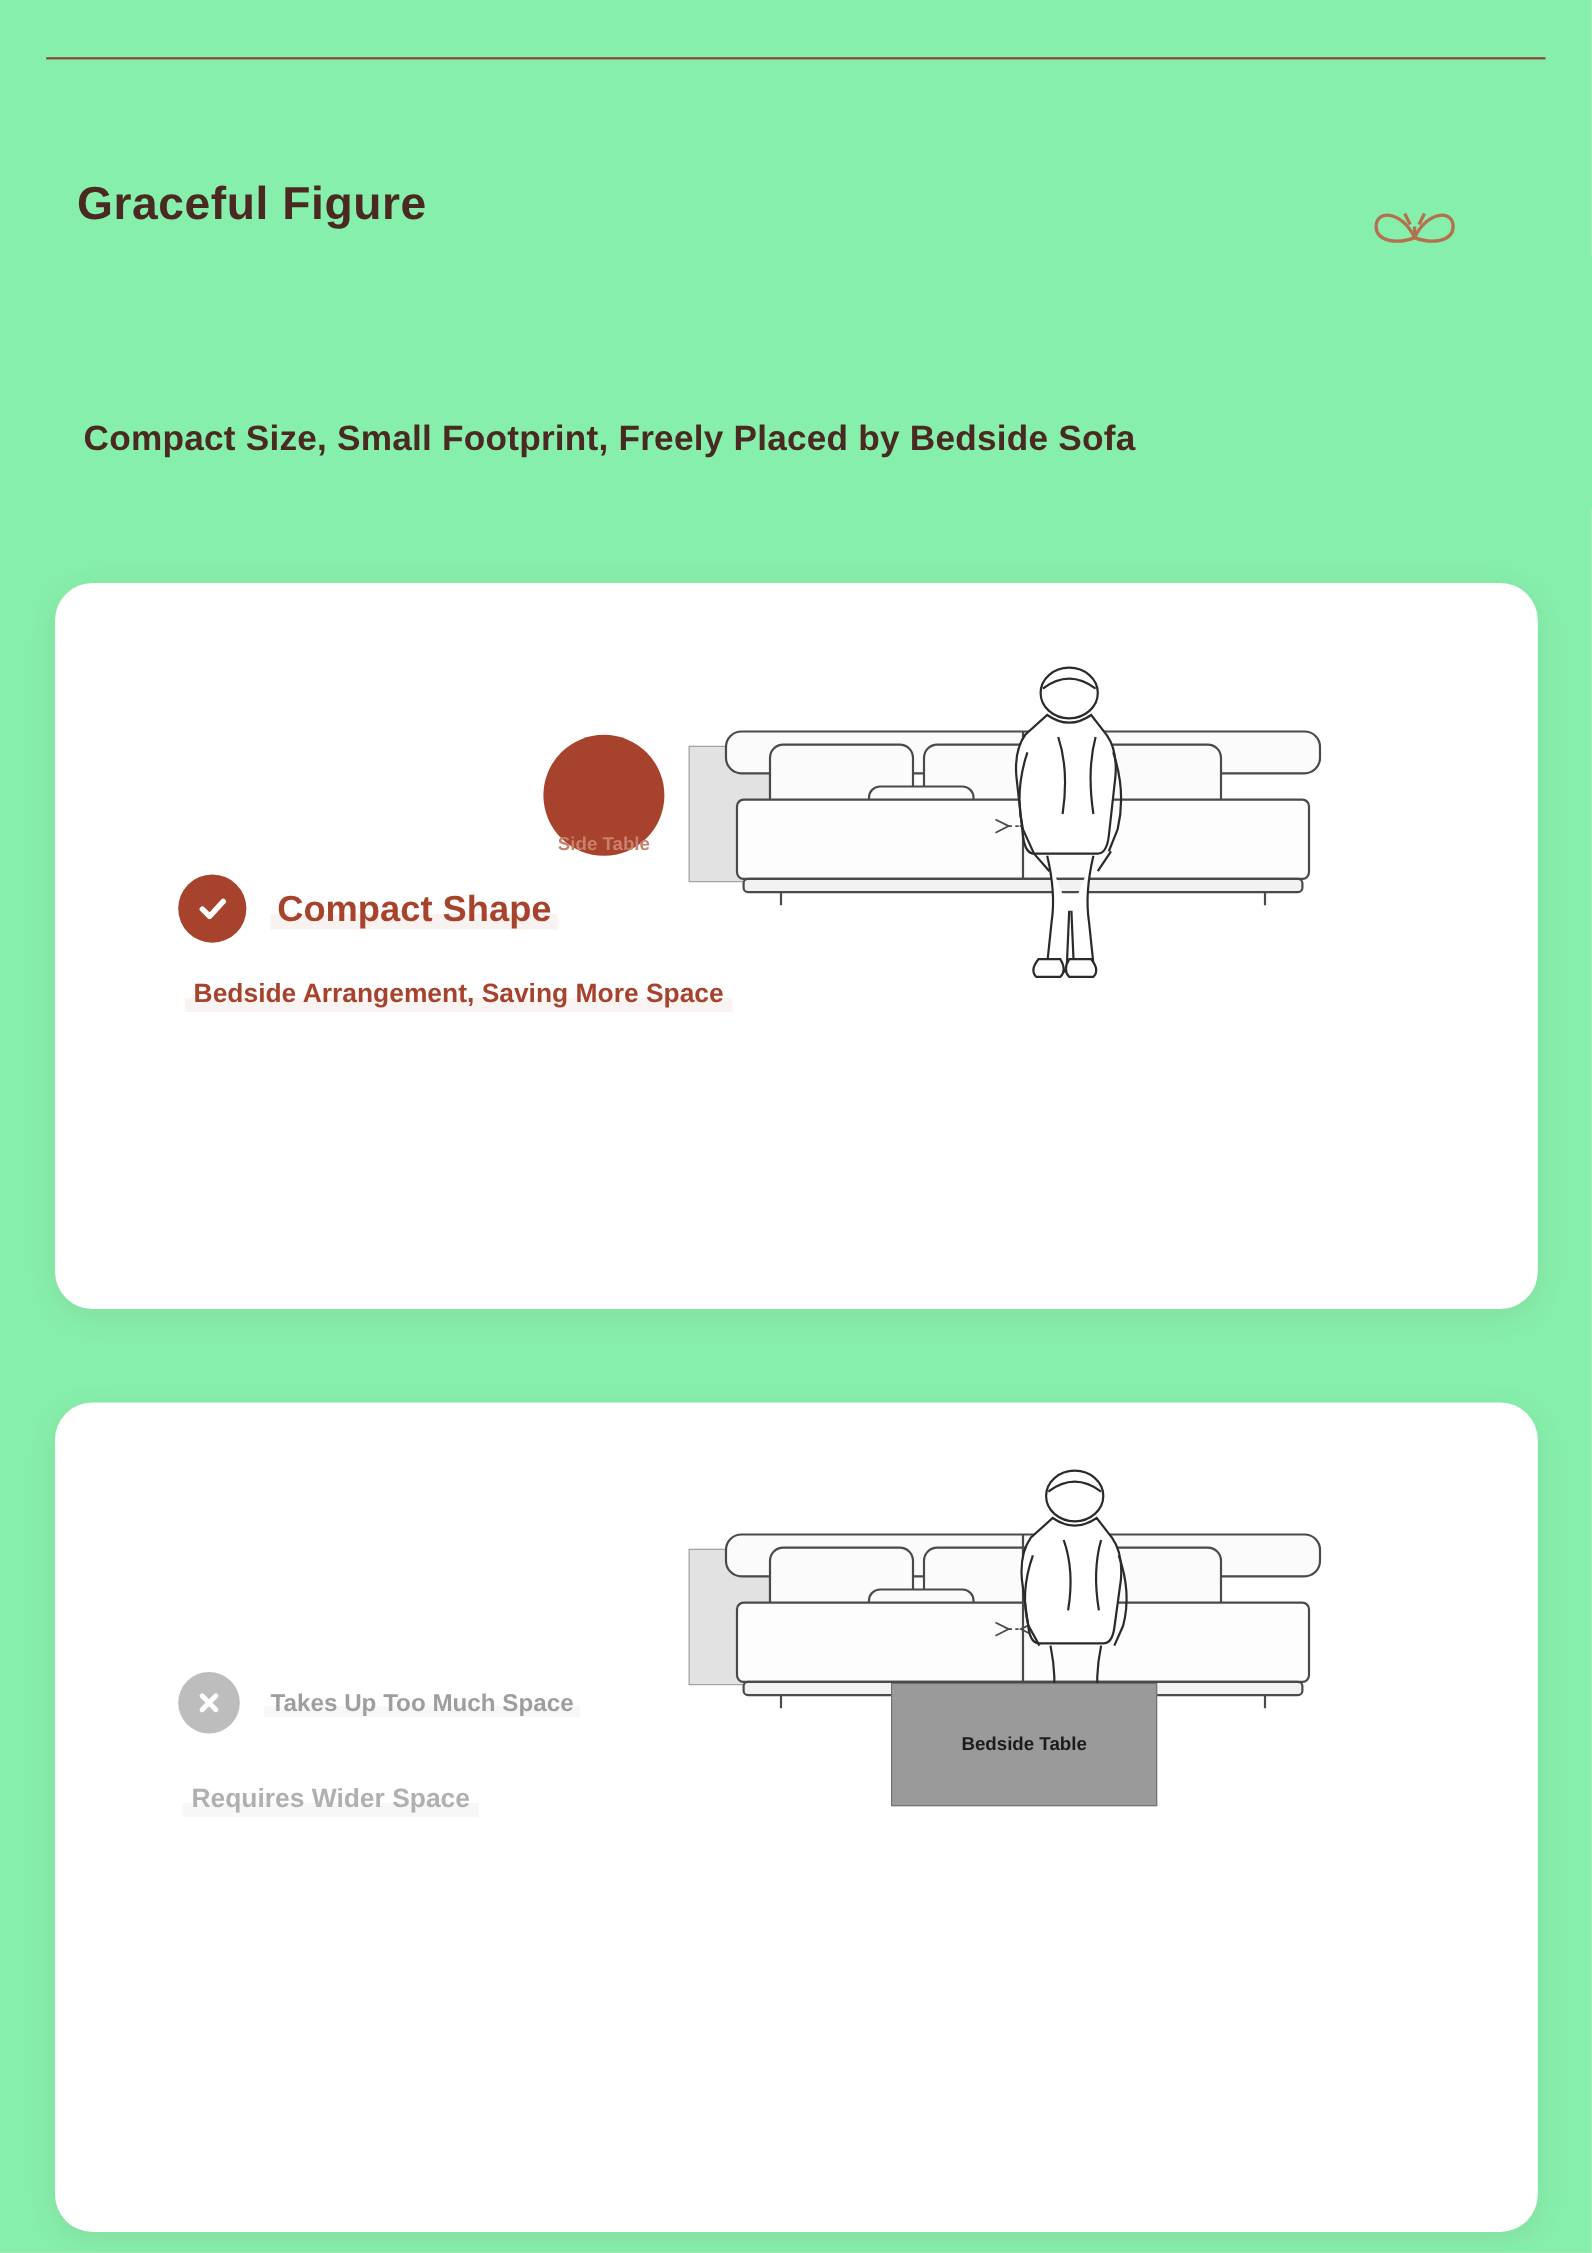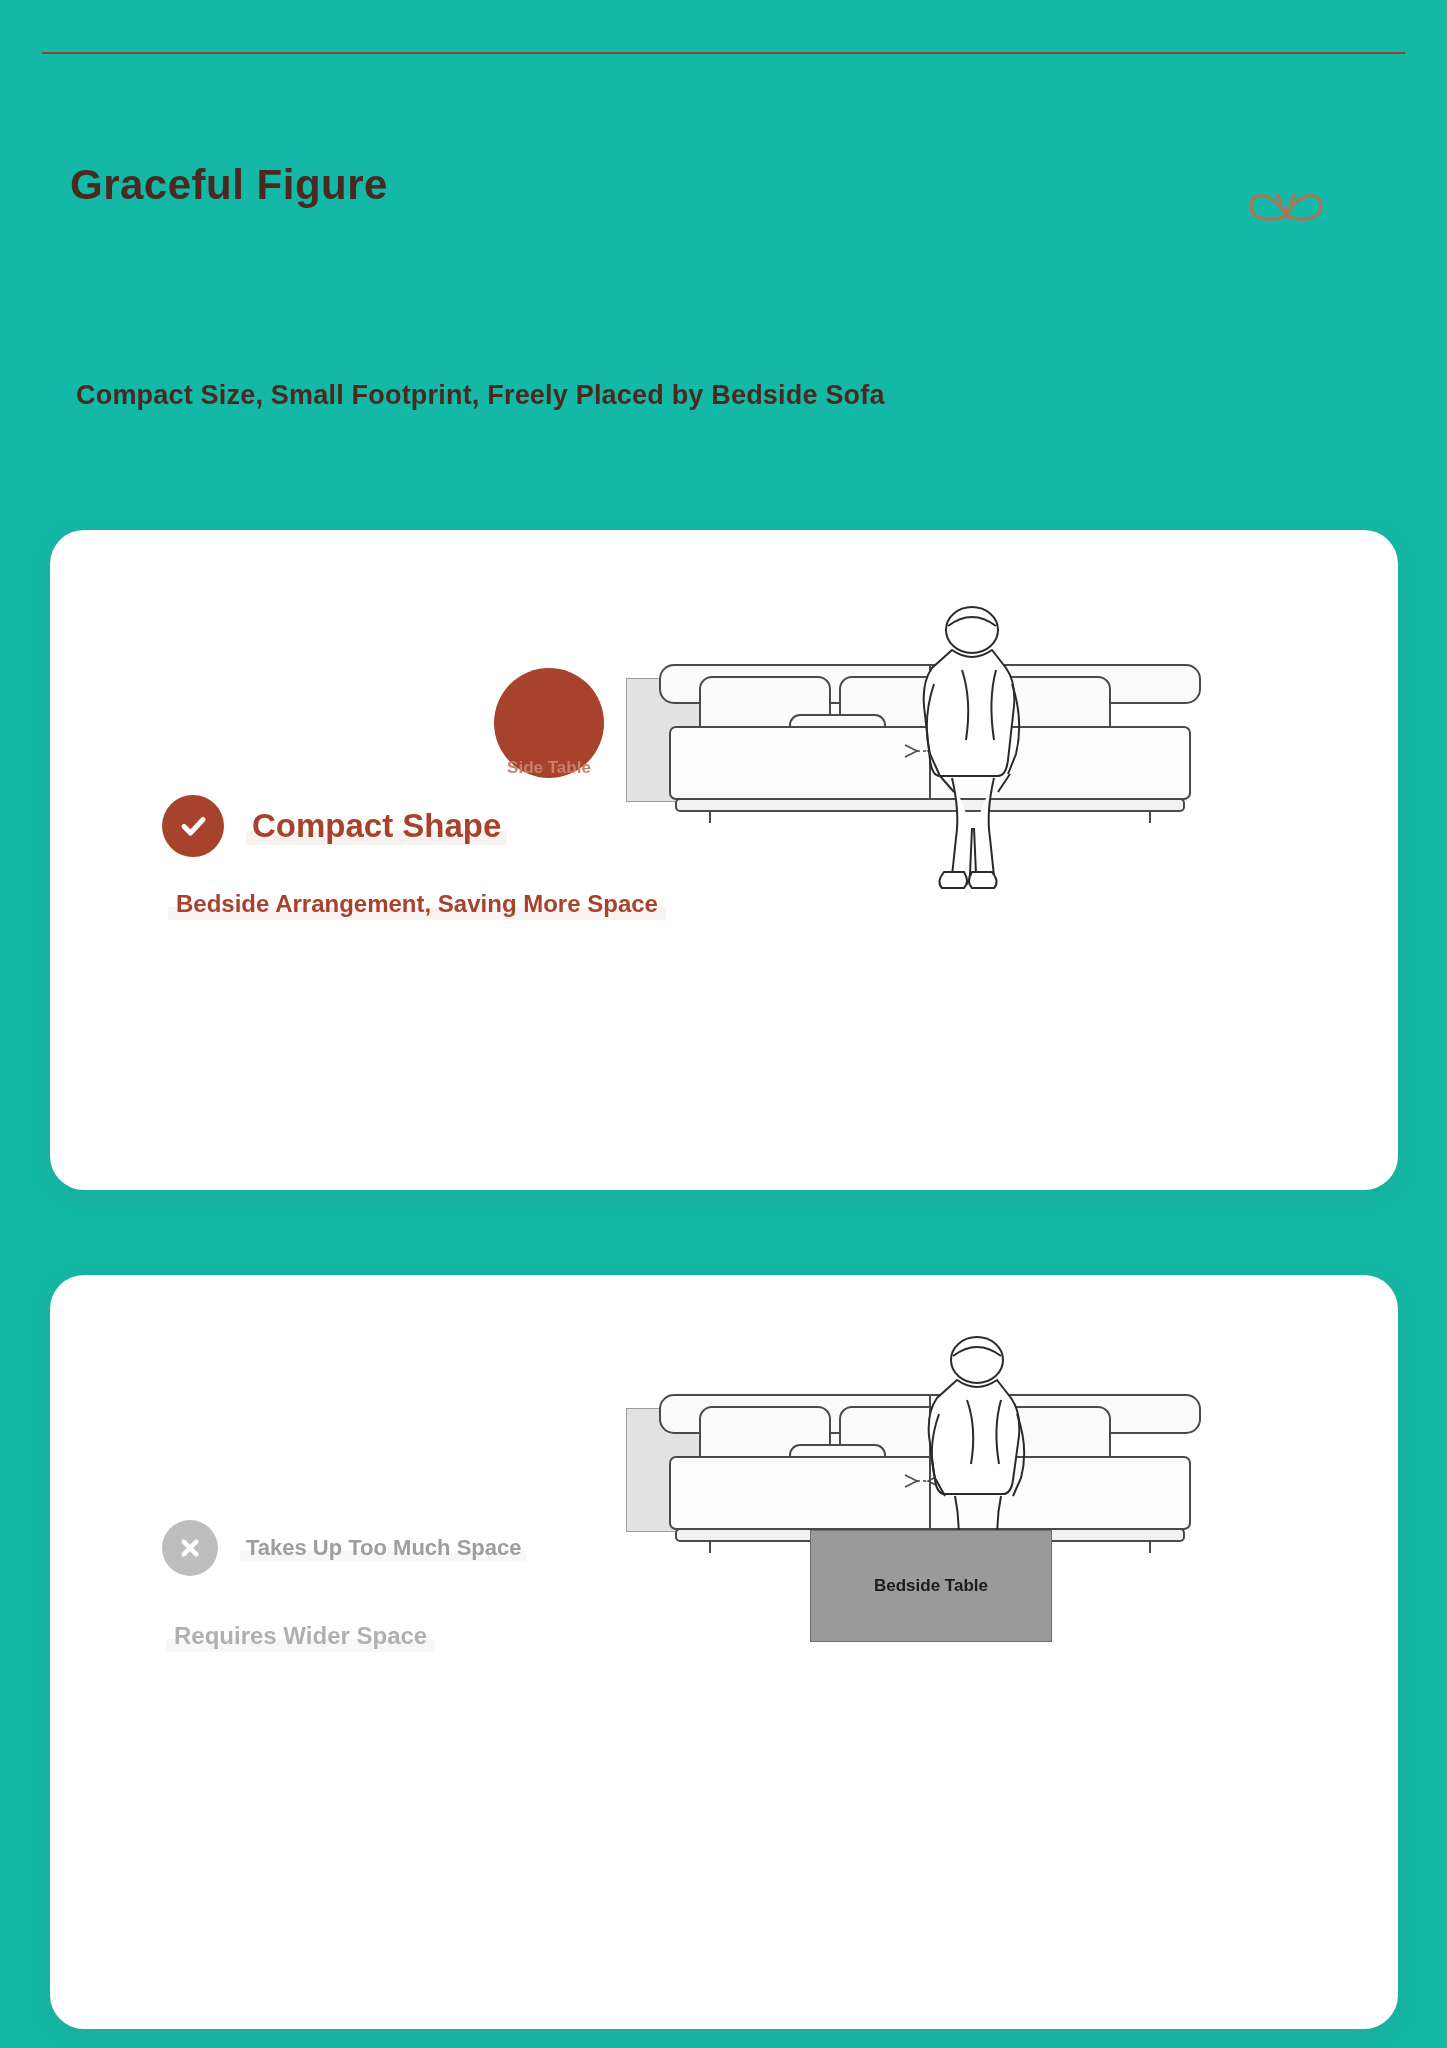--- a/index.html
+++ b/index.html
@@ -12,21 +12,21 @@
     height: 2048px;
     position: relative;
     font-family: "Liberation Sans", sans-serif;
     color: #4a2b22;
     overflow: hidden;
   }
 
   .page {
     position: absolute;
     inset: 0;
-    background: #14b8a6;
+    background: #86efac;
   }
 
   .top-rule {
     position: absolute;
     left: 42px;
     right: 42px;
     top: 52px;
     height: 2px;
     background: #8f4631;
   }
@@ -51,21 +51,21 @@
     color: #4a2a20;
     margin: 0;
     padding-top: 54px;
     padding-left: 8px;
     line-height: 1.2;
   }
   .tag-line {
     position: absolute;
     left: 76px;
     top: 380px;
-    font-size: 27px;
+    font-size: 32px;
     font-weight: bold;
     color: #4a2a20;
     letter-spacing: 0.2px;
   }
 
   .butterfly {
     position: absolute;
     right: 116px;
     top: 182px;
     width: 90px;

